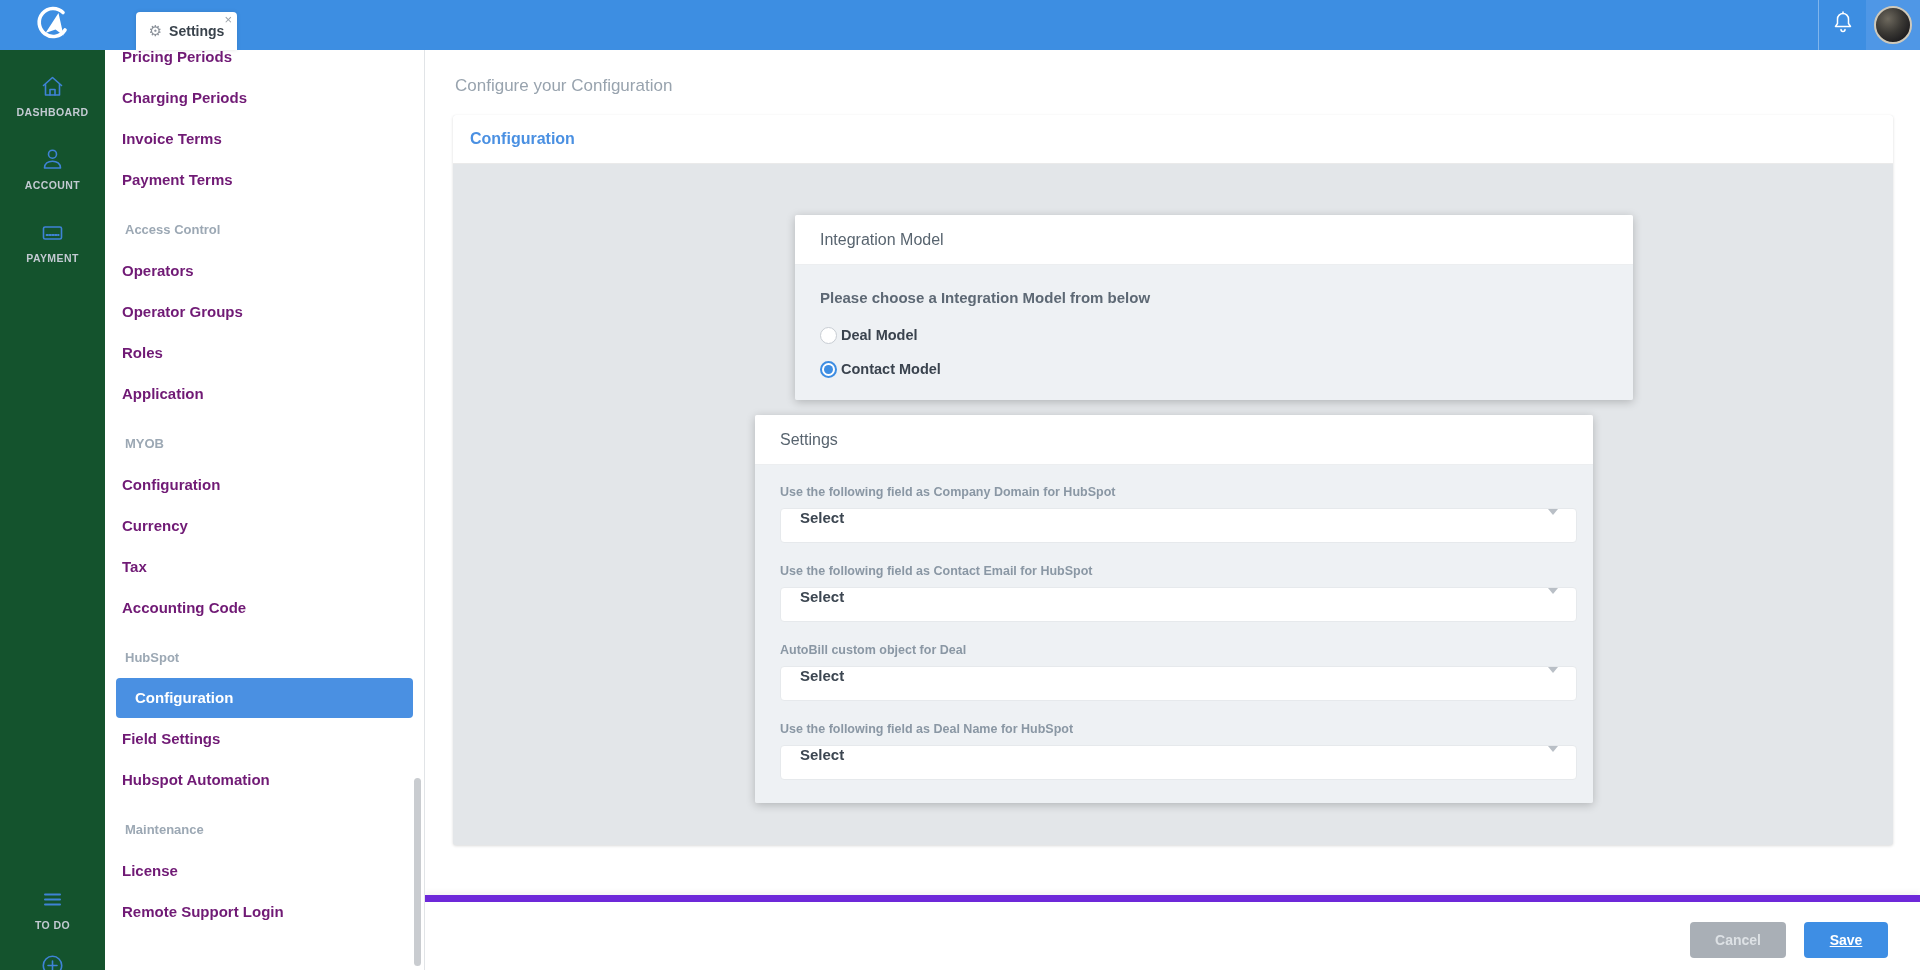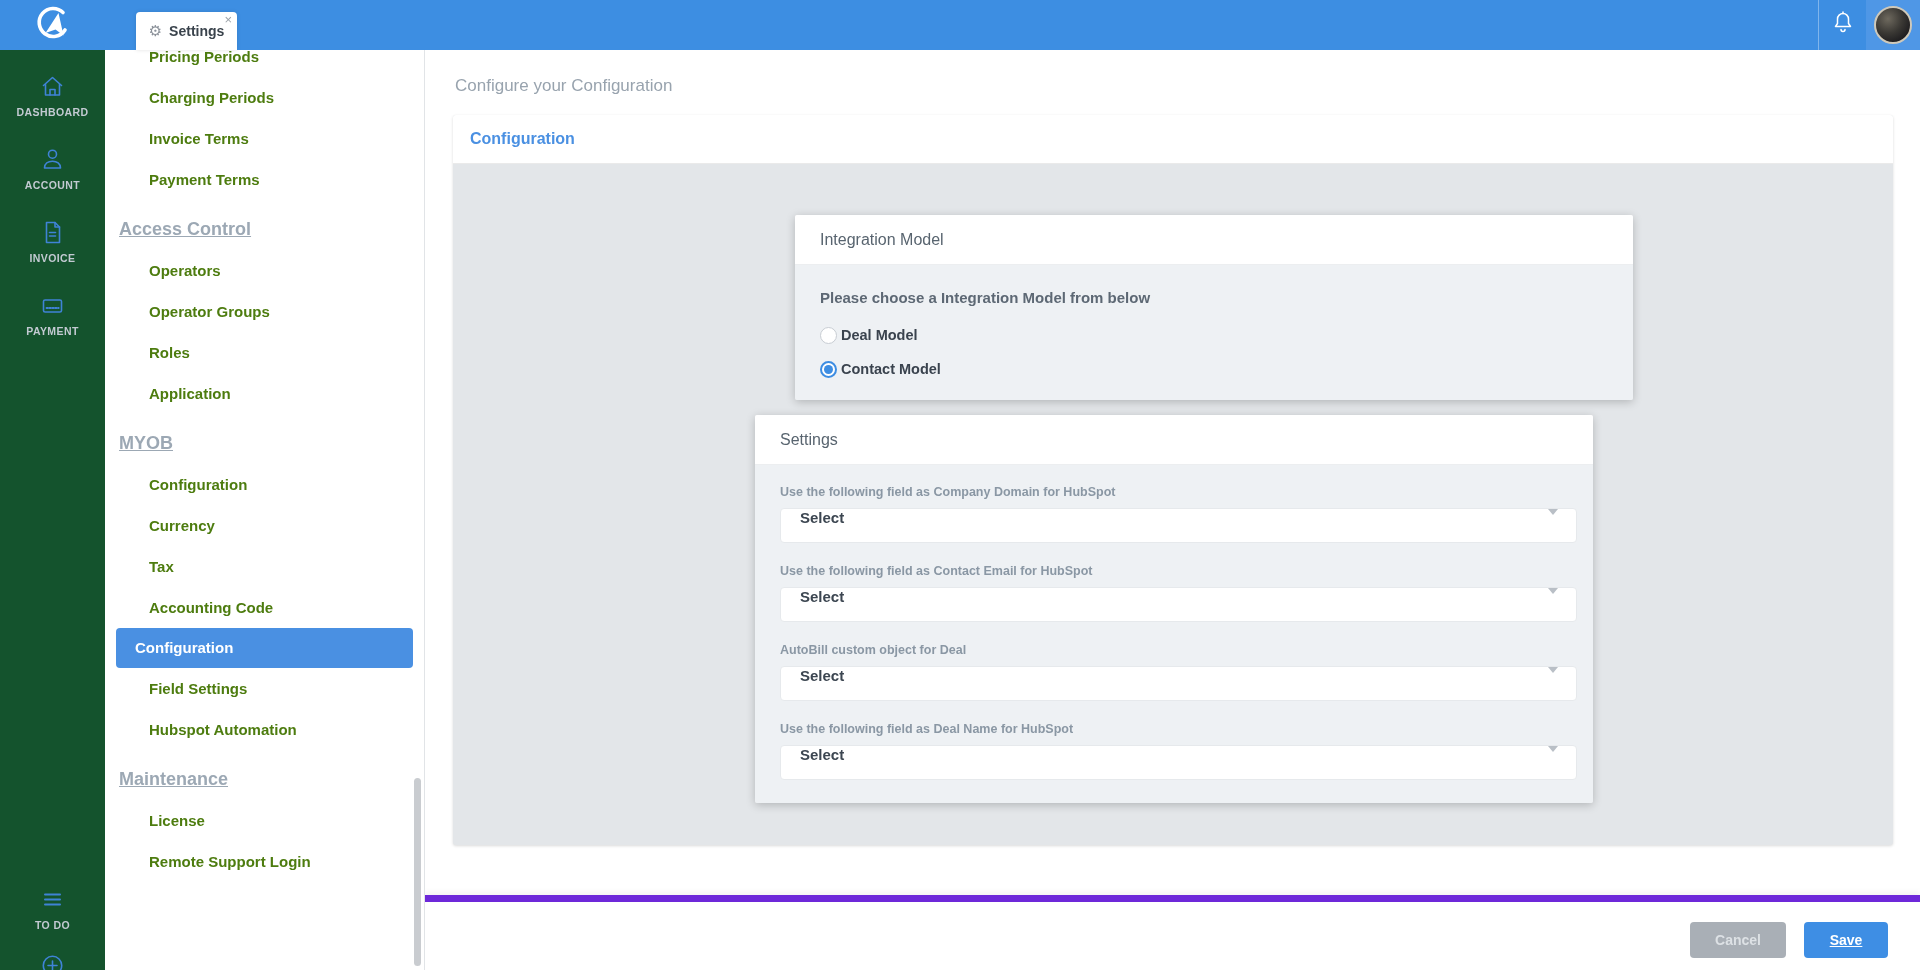--- a/index.html
+++ b/index.html
@@ -41,26 +41,26 @@
   .lnav-icon { width:27px; height:27px; display:block; }
   .lnav-icon svg { width:27px; height:27px; display:block; stroke:#3f83d6; fill:none;
                    stroke-width:1.6; stroke-linecap:round; stroke-linejoin:round; }
   .lnav-label { margin-top:6px; font-size:10.5px; font-weight:700; letter-spacing:.4px;
                 color:#c3cad2; }
 
   
   .sidenav { position:absolute; left:105px; top:50px; width:320px; height:920px;
              background:#ffffff; border-right:1px solid #e1e4e7; overflow:hidden; z-index:10; }
   .snav-list { margin-top:-14px; }
-  .snav-item { height:41px; line-height:41px; padding-left:44px; font-size:15px;
-               font-weight:700; color:#4d7c0f; cursor:pointer; white-space:nowrap; }
+  .snav-item { height:41px; line-height:41px; padding-left:17px; font-size:15px;
+               font-weight:700; color:#701a75; cursor:pointer; white-space:nowrap; }
   .snav-item.active { margin:0 11px; padding-left:19px; background:#4a90e2;
                       border-radius:4px; color:#ffffff; height:40px; line-height:40px; }
-  .snav-header { height:41px; line-height:41px; margin-top:9px; padding-left:14px;
-                 font-size:18px; font-weight:700; color:#9ca8b4;text-decoration:underline; }
+  .snav-header { height:41px; line-height:41px; margin-top:9px; padding-left:20px;
+                 font-size:13px; font-weight:700; color:#9ca8b4; }
   .snav-scrollbar { position:absolute; right:3px; top:728px; width:7px; height:188px;
                     background:#c9ccd0; border-radius:4px; }
 
   
   .main { position:absolute; left:425px; top:50px; width:1495px; height:920px; background:#fff; }
   .page-title { position:absolute; left:30px; top:26px; font-size:17px; color:#98a3ae; }
   .card { position:absolute; left:28px; top:65px; width:1440px; height:730px;
           background:#e3e6e9; border-radius:3px; box-shadow:0 1px 3px rgba(0,0,0,.15); }
   .card-header { height:49px; background:#ffffff; border-bottom:1px solid #eaeaea;
                  border-radius:3px 3px 0 0; display:flex; align-items:center; padding-left:17px; }
@@ -157,31 +157,20 @@
           <span class="lnav-label">DASHBOARD</span>
         </div>
         <div class="lnav-item">
           <span class="lnav-icon">
             <svg viewBox="0 0 27 27">
               <circle cx="13.5" cy="8.2" r="4"></circle>
               <path d="M5.5 22 h16 c0-4.4-3.6-6.8-8-6.8 s-8 2.4-8 6.8 z"></path>
             </svg>
           </span>
           <span class="lnav-label">ACCOUNT</span>
-        </div>
-        <div class="lnav-item">
-          <span class="lnav-icon">
-            <svg viewBox="0 0 27 27">
-              <path d="M7.5 3.5 h8.5 l4.5 4.5 v15.5 h-13 z"></path>
-              <path d="M16 3.5 v4.5 h4.5"></path>
-              <path d="M10.5 13.5 h6"></path>
-              <path d="M10.5 17 h6"></path>
-            </svg>
-          </span>
-          <span class="lnav-label">INVOICE</span>
         </div>
         <div class="lnav-item">
           <span class="lnav-icon">
             <svg viewBox="0 0 27 27">
               <rect x="4.5" y="8" width="18" height="12" rx="1.6"></rect>
               <path d="M7.5 16 h1.4 M10.4 16 h1.4 M13.3 16 h1.4 M16.2 16 h1.4 M19.1 16 h0.6" stroke-width="1.8"></path>
             </svg>
           </span>
           <span class="lnav-label">PAYMENT</span>
         </div>
@@ -215,20 +204,21 @@
         <div class="snav-header">Access Control</div>
         <div class="snav-item">Operators</div>
         <div class="snav-item">Operator Groups</div>
         <div class="snav-item">Roles</div>
         <div class="snav-item">Application</div>
         <div class="snav-header">MYOB</div>
         <div class="snav-item">Configuration</div>
         <div class="snav-item">Currency</div>
         <div class="snav-item">Tax</div>
         <div class="snav-item">Accounting Code</div>
+        <div class="snav-header">HubSpot</div>
         <div class="snav-item active">Configuration</div>
         <div class="snav-item">Field Settings</div>
         <div class="snav-item">Hubspot Automation</div>
         <div class="snav-header">Maintenance</div>
         <div class="snav-item">License</div>
         <div class="snav-item">Remote Support Login</div>
       </div>
     <div class="snav-scrollbar"></div>
   </div>
 

